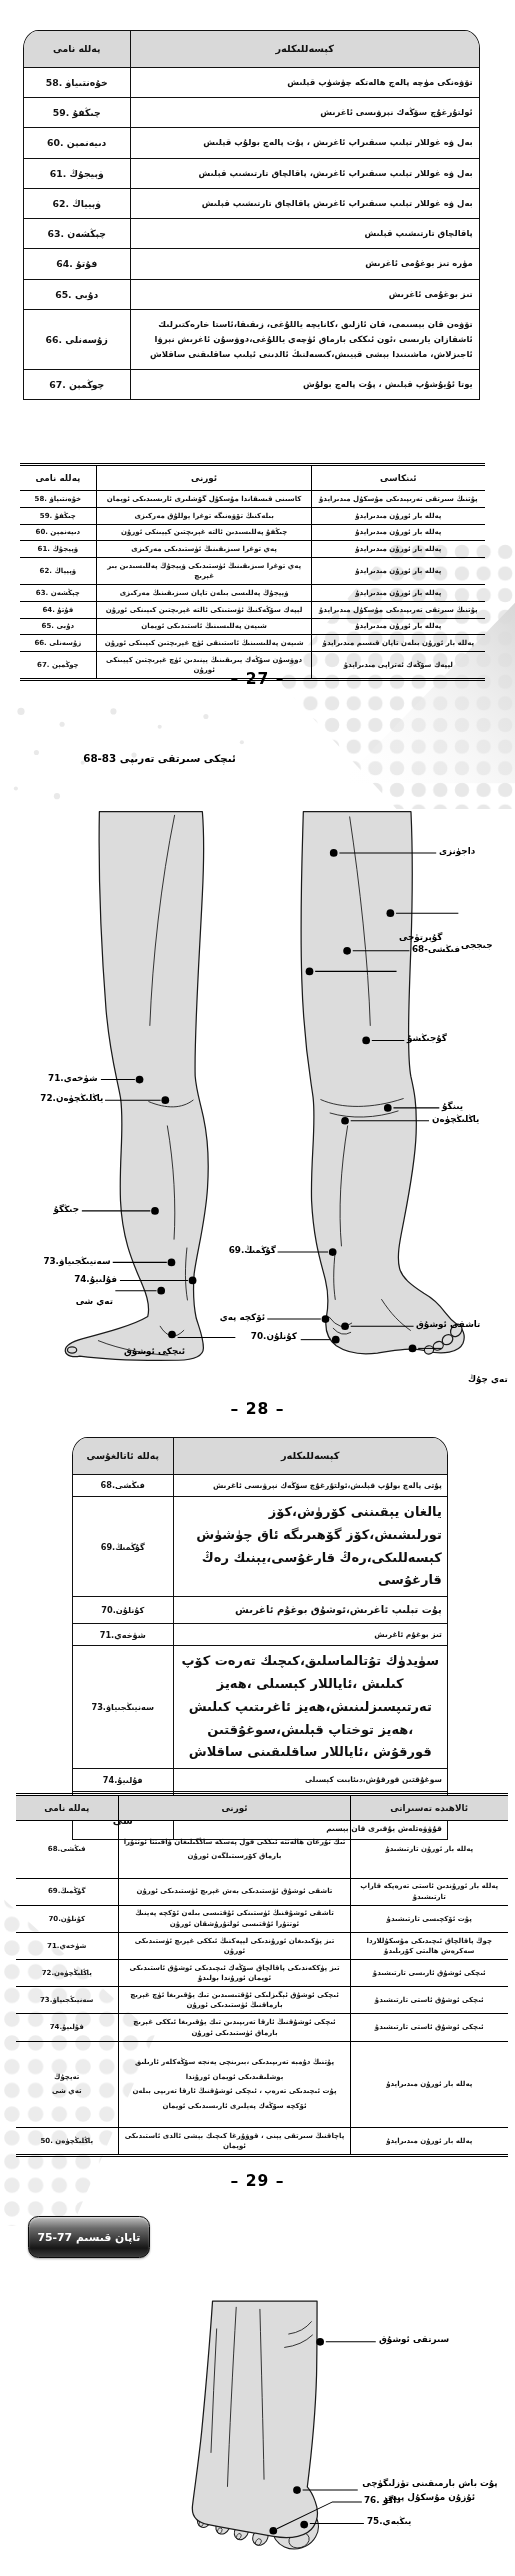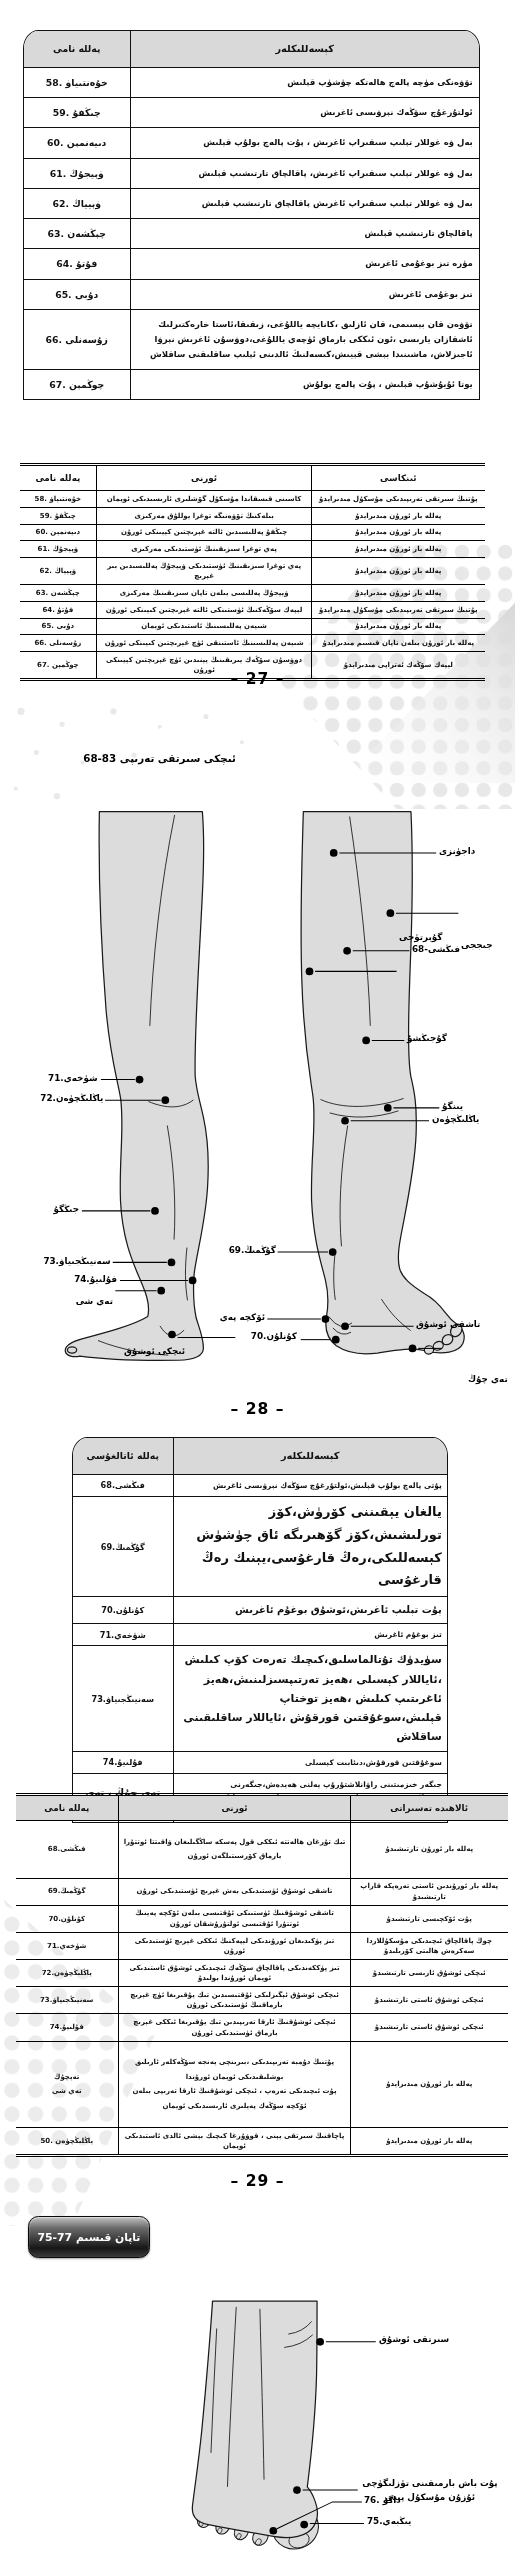--- a/index.html
+++ b/index.html
@@ -342,21 +342,21 @@
       <tr>
             <td class="cname num" style="font-size:8.2px;padding:4.1px 3.1px;">70.كۇنلۇن</td>
             <td class="dtext" style="font-size:10px;padding:4.1px 5.2px;">پۇت تېلىپ ئاغرىش،ئوشۇق بوغۇم ئاغرىش</td>
           </tr>
       <tr>
             <td class="cname num" style="font-size:8.2px;padding:4.1px 3.1px;">71.شۈخەي</td>
             <td class="dtext" style="font-size:7.5px;padding:4.1px 5.2px;">تىز بوغۇم ئاغرىش</td>
           </tr>
       <tr>
             <td class="cname num" style="font-size:8.2px;padding:4.1px 3.1px;">73.سەنيىڭجىياۋ</td>
-            <td class="dtext" style="font-size:11px;padding:4.1px 5.2px;">سۈيدۈك تۇتالماسلىق،كىچىك تەرەت كۆپ كىلىش ،ئاياللار كېسىلى ،ھەيز تەرتىپسىزلىنىش،ھەيز ئاغرىتىپ كىلىش ،ھەيز توختاپ قېلىش،سوغۇقتىن قورقۇش ،ئاياللار ساقلىقىنى ساقلاش</td>
+            <td class="dtext" style="font-size:13px;padding:4.1px 5.2px;text-align:center;">سۈيدۈك تۇتالماسلىق،كىچىك تەرەت كۆپ كىلىش ،ئاياللار كېسىلى ،ھەيز تەرتىپسىزلىنىش،ھەيز ئاغرىتىپ كىلىش ،ھەيز توختاپ قېلىش،سوغۇقتىن قورقۇش ،ئاياللار ساقلىقىنى ساقلاش</td>
           </tr>
       <tr>
             <td class="cname num" style="font-size:8.2px;padding:4.1px 3.1px;">74.فۇلىيۇ</td>
             <td class="dtext" style="font-size:7.5px;padding:4.1px 5.2px;">سوغۇقتىن قورقۇش،دىئابىت كېسىلى</td>
           </tr>
       <tr>
             <td class="cname rtl" style="font-size:10px;padding:4.1px 3.1px;">تەي چۇڭ ، تەي شى</td>
             <td class="dtext" style="font-size:7.5px;padding:4.1px 5.2px;">جىگەر خىزمىتىنى راۋانلاشتۇرۇپ يەلنى ھەيدەش،جىگەرنى تىنىچلاندۇرۇپ تەتۈر يەلنى چۈشۈرۈش ،بۆرەك مۇئەننەسلىكنى قۇۋۋەتلەش يۇقىرى قان بېسىم</td>
           </tr>
     </tbody>

